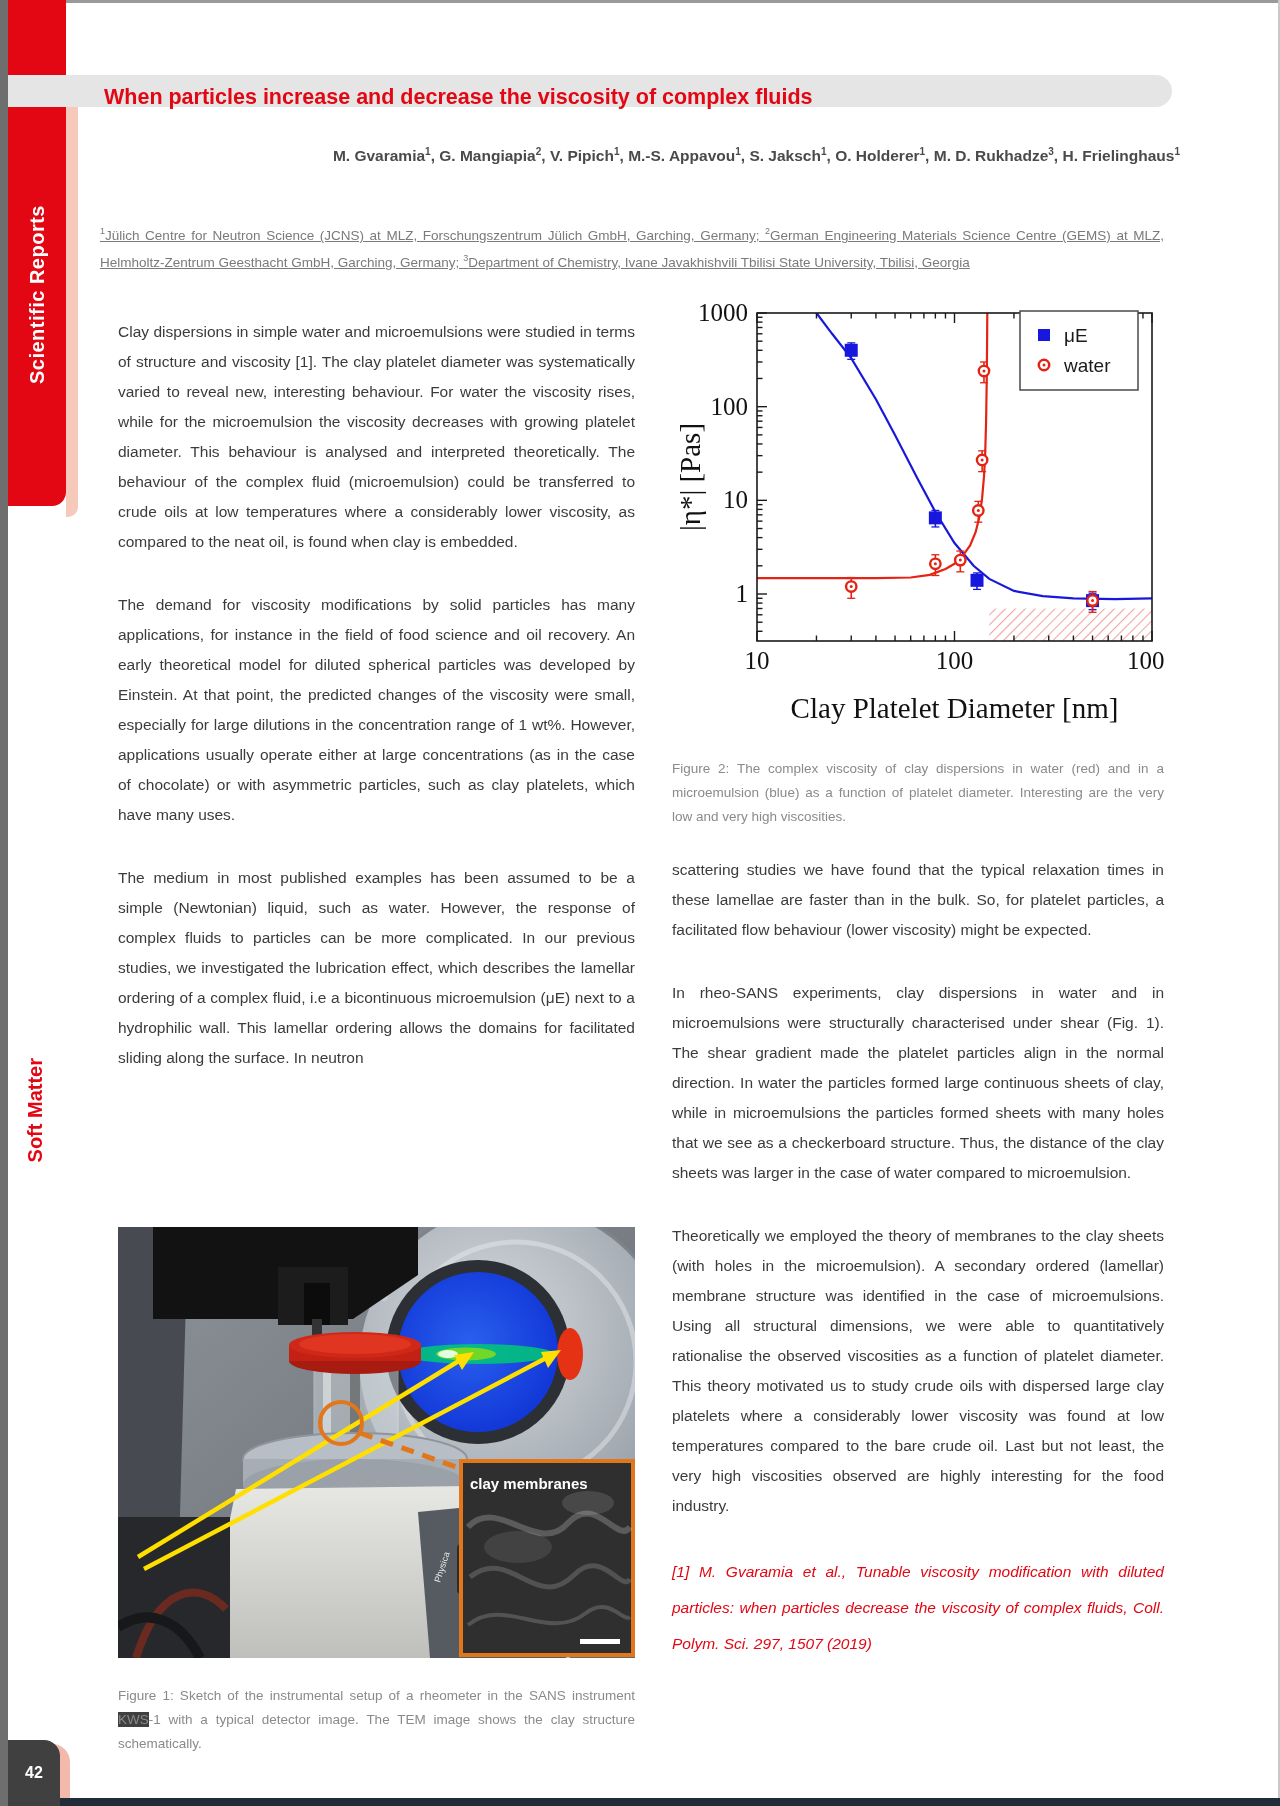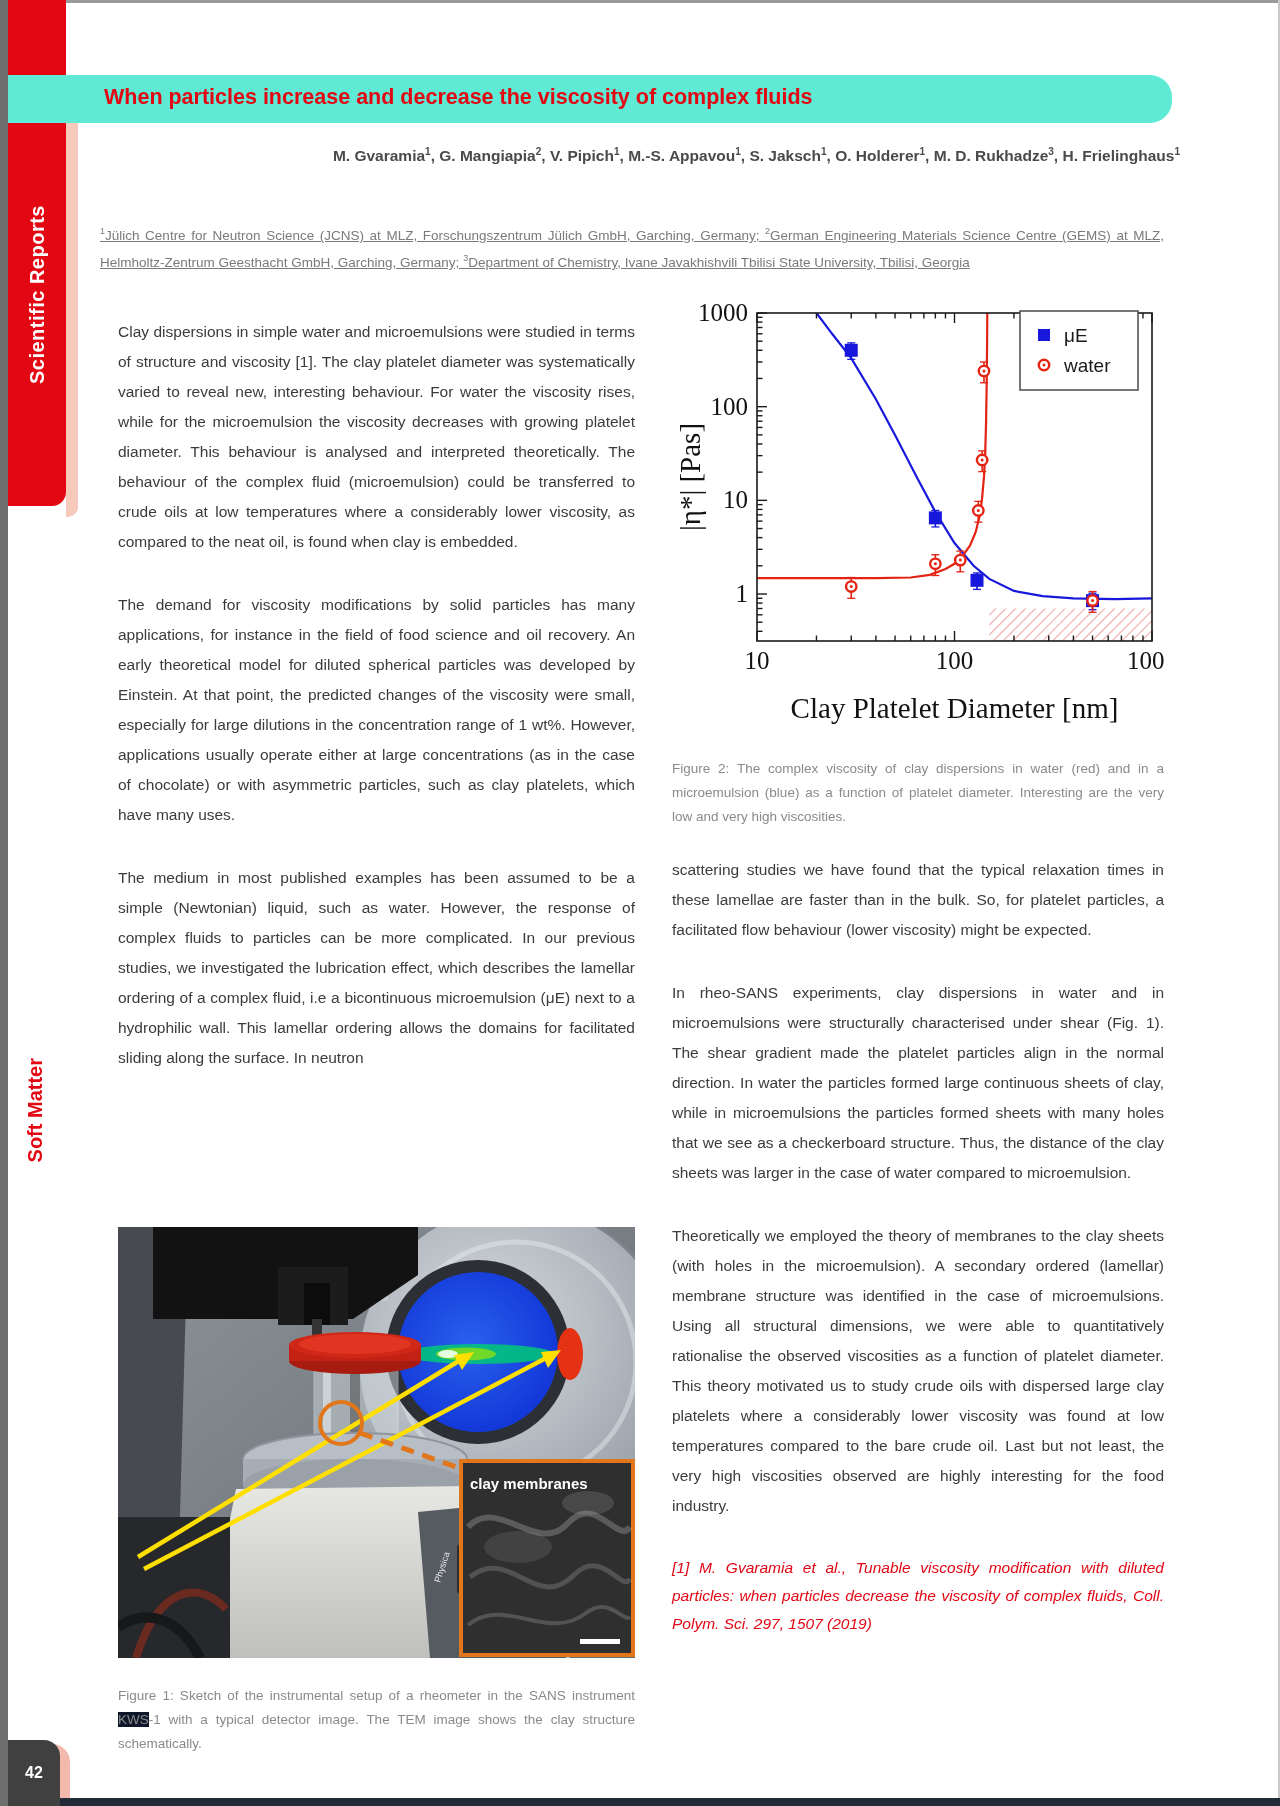--- a/index.html
+++ b/index.html
@@ -10,34 +10,34 @@
   .edge-right{position:absolute;right:0;top:0;width:2px;height:1806px;background:#c9c9c9;}
 
   .sidebar-shadow{position:absolute;left:66px;top:75px;width:12px;height:442px;background:#f6c9ba;border-radius:0 0 10px 0;}
   .sidebar-bar{position:absolute;left:8px;top:0;width:58px;height:506px;background:#e30613;border-radius:0 0 14px 0;}
   .sidebar-text-wrap{position:absolute;left:8px;top:150px;width:58px;height:290px;display:flex;align-items:center;justify-content:center;}
   .vtext{writing-mode:vertical-rl;transform:rotate(180deg);font-weight:bold;white-space:nowrap;}
   .sidebar-text-wrap .vtext{color:#ffffff;font-size:20px;letter-spacing:0.5px;}
   .softmatter-wrap{position:absolute;left:12px;top:1030px;width:46px;height:160px;display:flex;align-items:center;justify-content:center;}
   .softmatter-wrap .vtext{color:#e30613;font-size:20px;}
 
-  .banner{position:absolute;left:8px;top:75px;width:1164px;height:48px;background:#5eead4;border-radius:0 22px 22px 0;}
+  .banner{position:absolute;left:8px;top:75px;width:1164px;height:32px;background:#e5e5e5;border-radius:0 22px 22px 0;}
   .banner h1{margin:0;padding:0 0 0 96px;line-height:44px;font-size:21.5px;color:#e30613;font-weight:bold;}
 
   .authors{position:absolute;left:100px;top:146px;width:1080px;font-size:15.5px;font-weight:bold;color:#4a4a4a;text-align:right;}
   .authors sup{font-size:10px;}
   .affiliations{position:absolute;left:100px;top:220px;width:1064px;font-size:13.5px;line-height:23.5px;color:#7a7a7a;text-align:justify;text-decoration:underline;}
   .affiliations sup{font-size:9px;}
 
   .col-left{position:absolute;left:118px;top:311px;width:517px;}
   .col-right{position:absolute;left:672px;top:298px;width:492px;}
   p.body{font-size:15.5px;line-height:30px;color:#3b3b3b;text-align:justify;margin:6px 0 33px 0;}
   .caption{font-size:13.5px;line-height:24px;color:#8a8a8a;text-align:justify;margin:14px 0 0 0;}
-  .hl{background:#0f172a;}
-  .reference{font-size:15.5px;line-height:28px;color:#e30613;font-style:italic;text-align:justify;margin:32px 0 0 0;}
+  .hl{background:#404040;}
+  .reference{font-size:15.5px;line-height:36px;color:#e30613;font-style:italic;text-align:justify;margin:32px 0 0 0;}
   #fig2-svg{display:block;}
   #fig1-svg{position:absolute;left:118px;top:1227px;}
   .fig1-caption{position:absolute;left:118px;top:1670px;width:517px;}
 
   .page-tab-shadow{position:absolute;left:8px;top:1744px;width:62px;height:62px;background:#f2b9ac;border-radius:0 18px 0 0;}
   .page-tab{position:absolute;left:8px;top:1740px;width:52px;height:66px;background:#404040;border-radius:0 16px 0 0;}
   .page-tab span{position:absolute;left:0;top:24px;width:100%;text-align:center;color:#fff;font-weight:bold;font-size:16px;}
   .bottom-bar{position:absolute;left:60px;top:1798px;width:1220px;height:8px;background:#222b38;}
 </style>
 </head>

